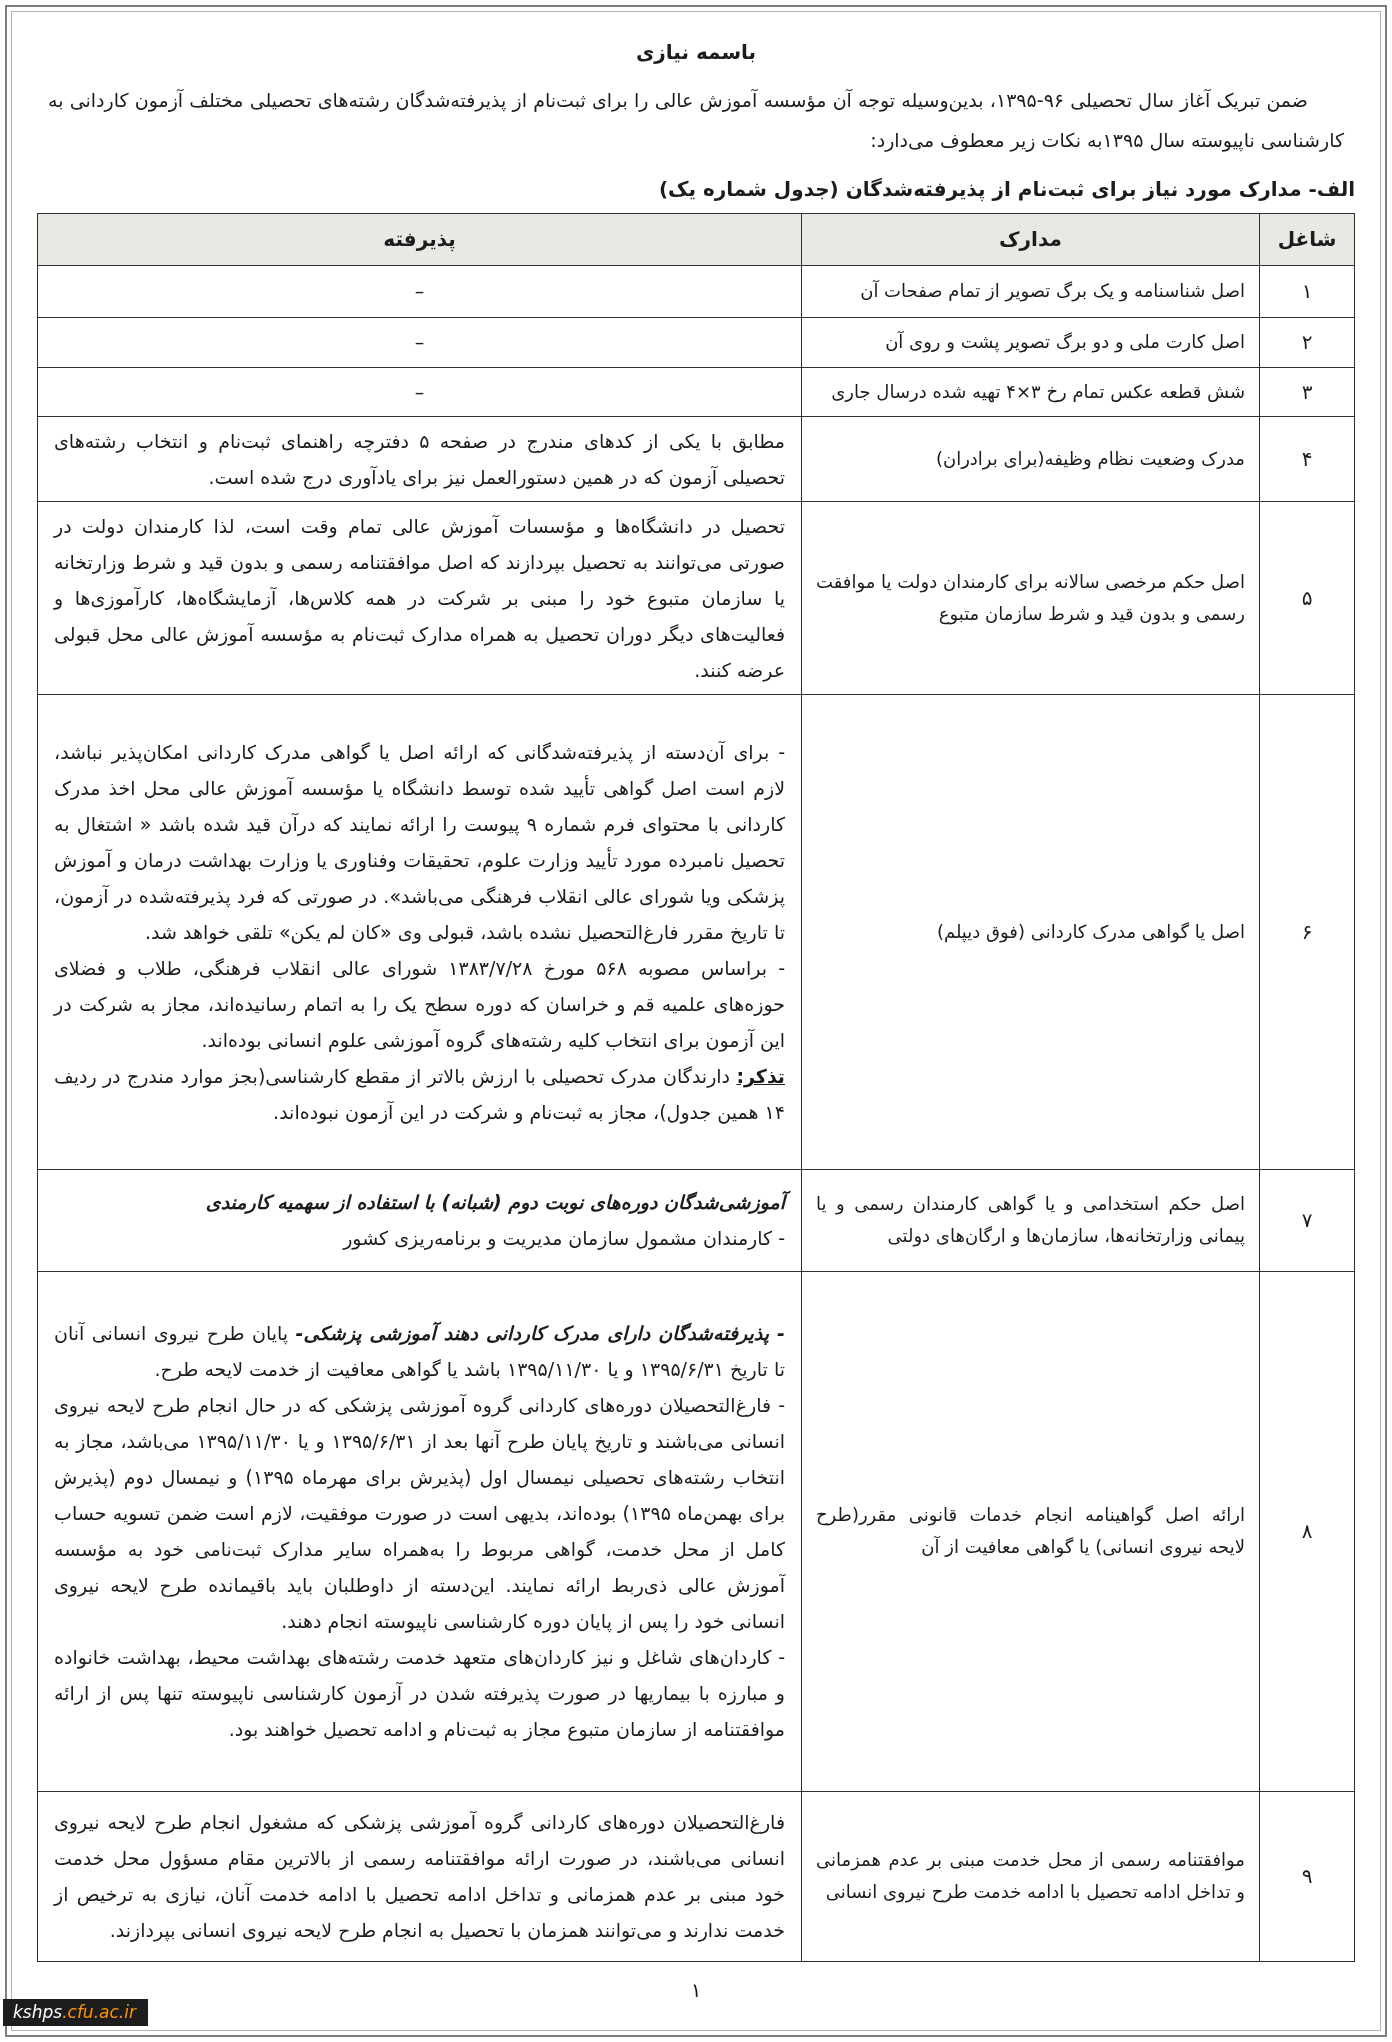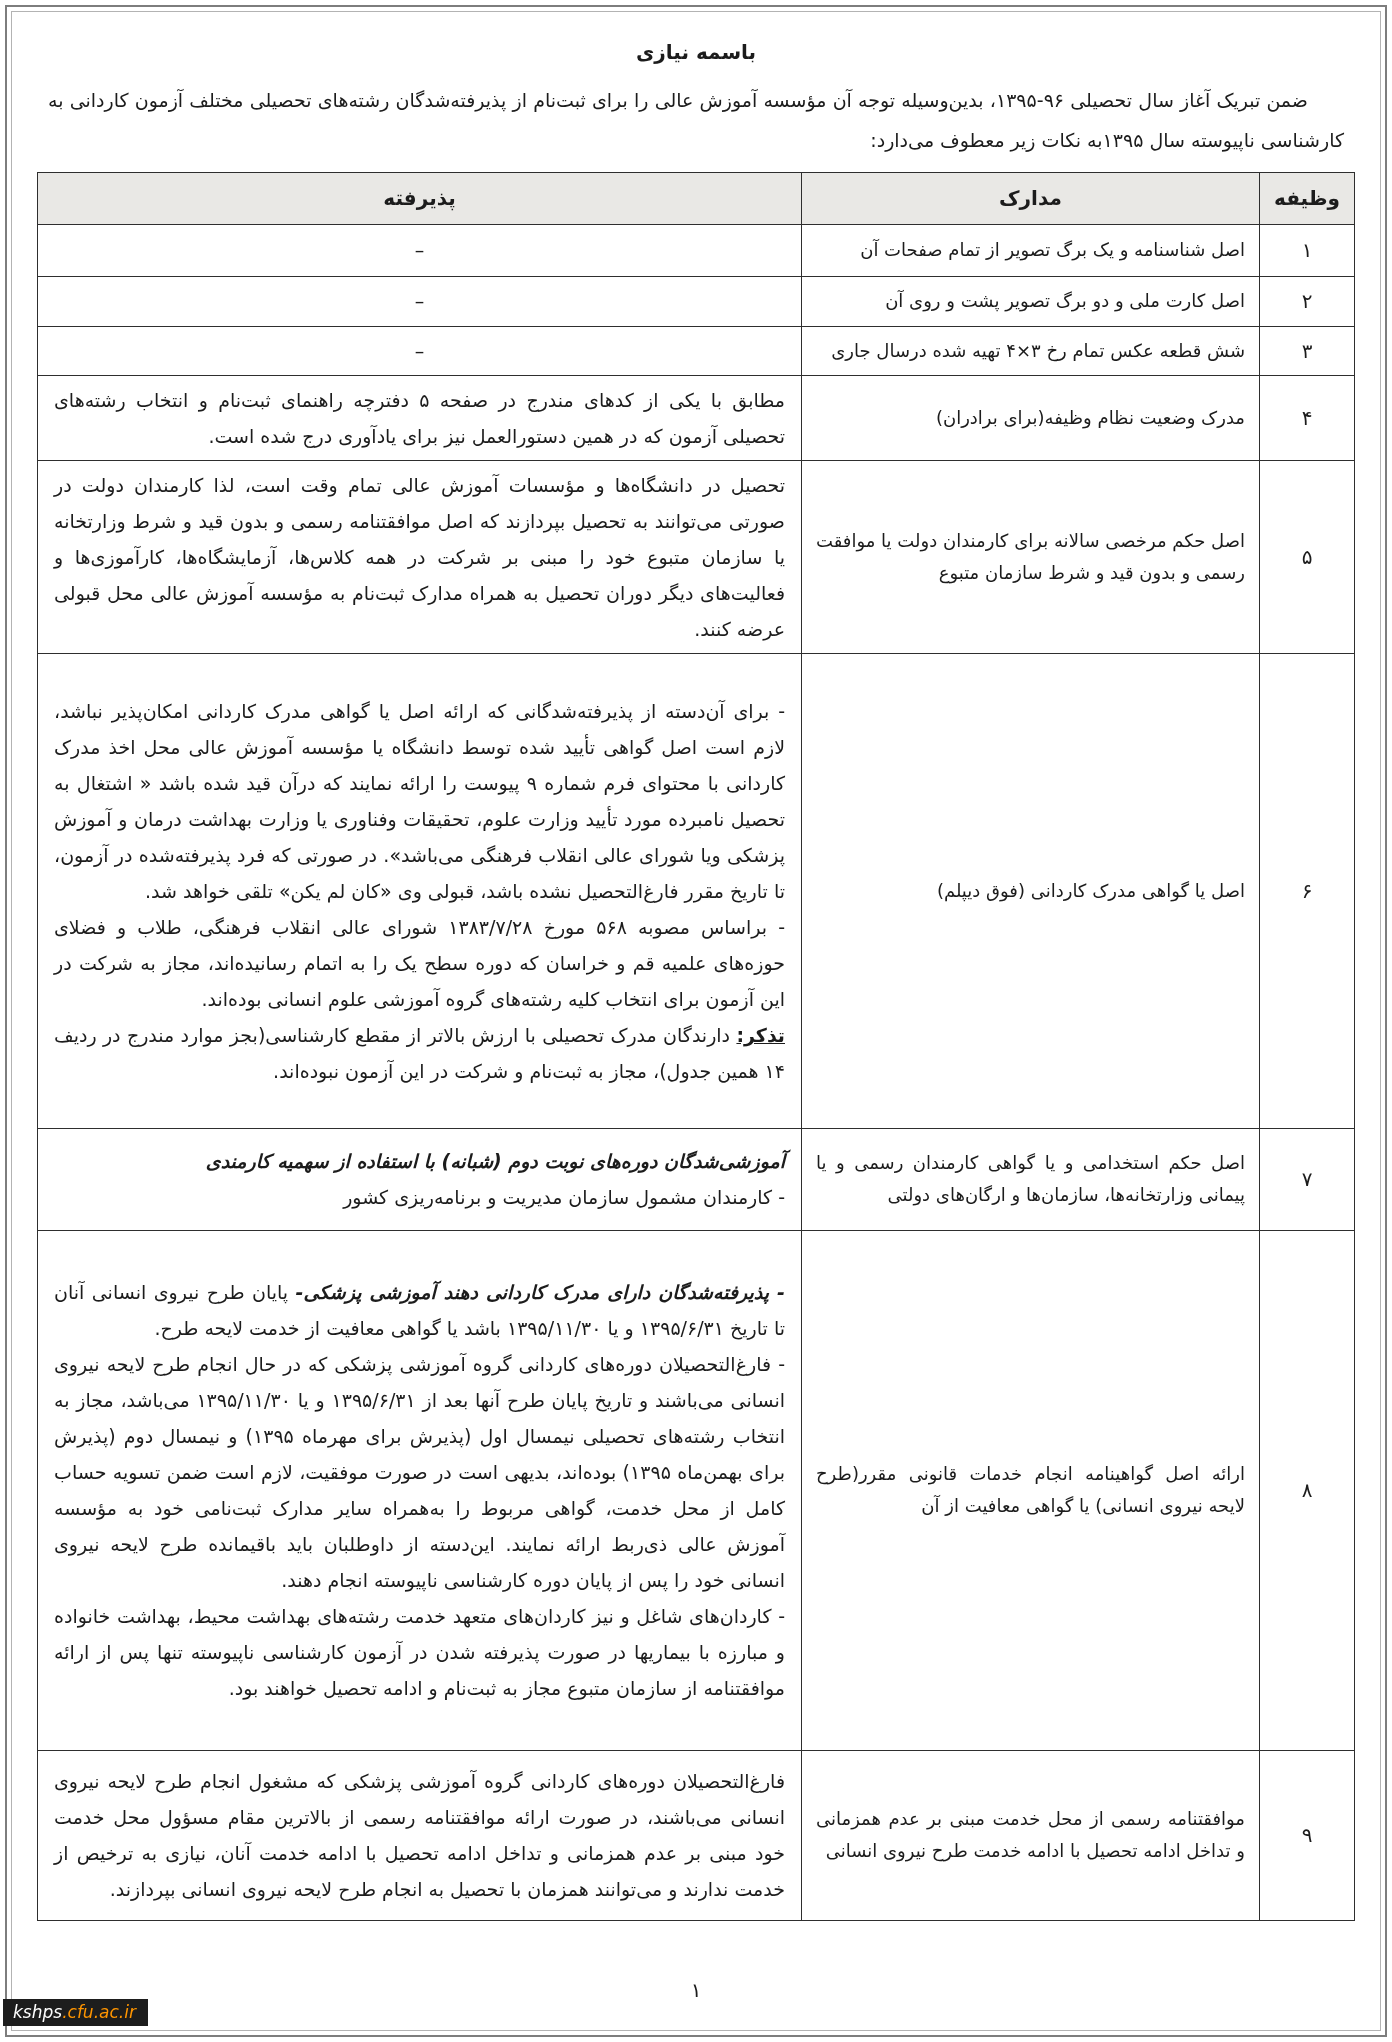--- a/index.html
+++ b/index.html
@@ -54,30 +54,31 @@
 </head>
 <body>
 
 <div class="page">
   <div class="frame-outer"></div>
   <div class="frame-inner"></div>
 
   <div class="content">
     <div class="doc-title">باسمه نیازی</div>
     <p class="intro">ضمن تبریک آغاز سال تحصیلی ۹۶-۱۳۹۵، بدین‌وسیله توجه آن مؤسسه آموزش عالی را برای ثبت‌نام از پذیرفته‌شدگان رشته‌های تحصیلی مختلف آزمون کاردانی به کارشناسی ناپیوسته سال ۱۳۹۵به نکات زیر معطوف می‌دارد:</p>
+    <div class="section-title">الف- مدارک مورد نیاز برای ثبت‌نام از پذیرفته‌شدگان (جدول شماره یک)</div>
 
     <table class="doc-table">
       <colgroup>
         <col class="col-num">
           <col class="col-docs">
           <col class="col-notes">
       </colgroup>
       <thead>
         <tr>
-          <th>وظیفه</th>
+          <th>شاغل</th>
           <th>مدارک</th>
           <th>پذیرفته</th>
         </tr>
       </thead>
       <tbody>
         <tr class="r1">
           <td class="c-num">۱</td>
           <td class="c-docs">اصل شناسنامه و یک برگ تصویر از تمام صفحات آن</td>
           <td class="c-notes dash">–</td>
         </tr>

